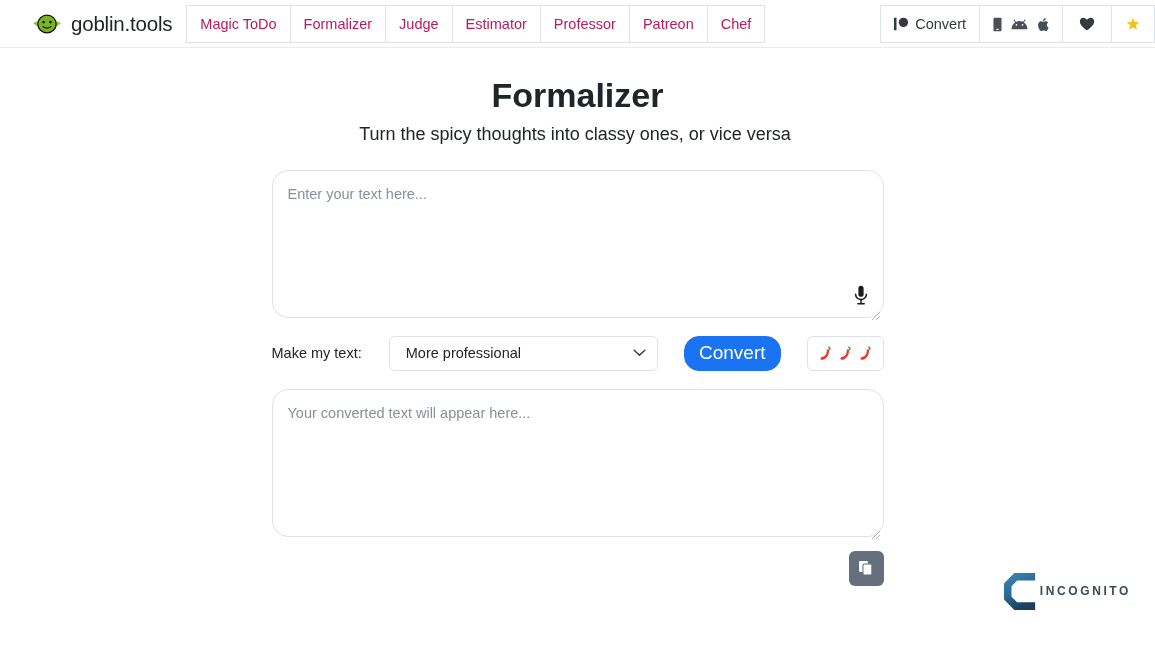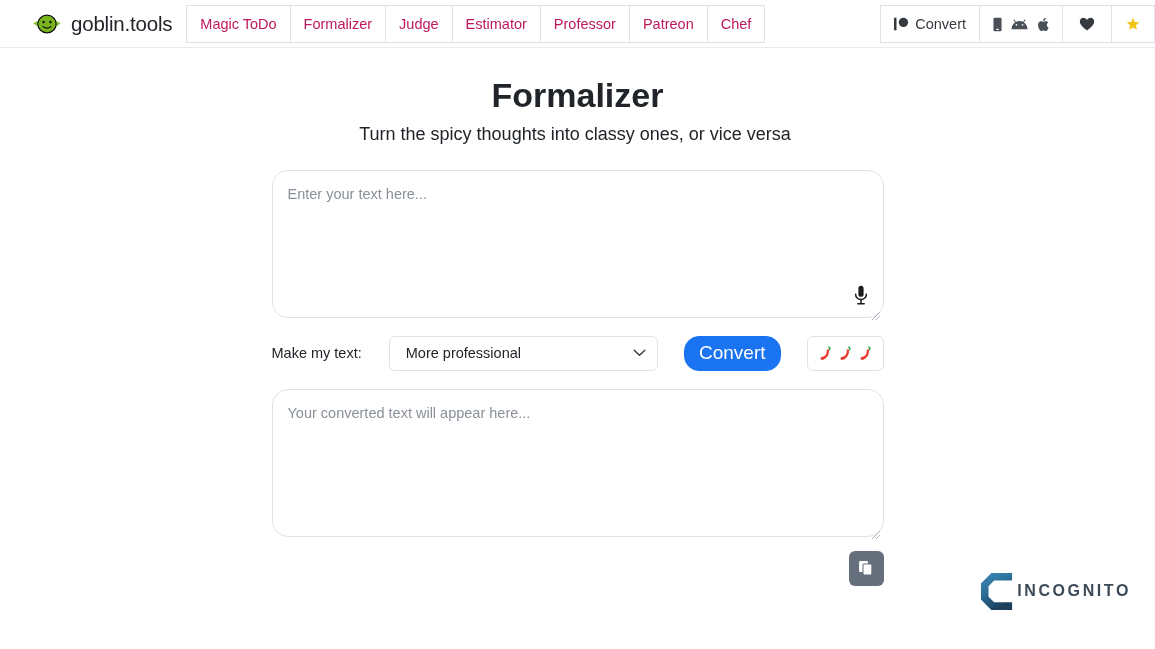--- a/index.html
+++ b/index.html
@@ -229,21 +229,21 @@
 
   .incognito {
     position: absolute;
     right: 24px;
     bottom: 38px;
     display: flex;
     align-items: center;
     gap: 3px;
   }
   .incognito-text {
-    font-size: 16px;
+    font-size: 12px;
     letter-spacing: 2.6px;
     font-weight: 700;
     color: #3d4a57;
     font-family: "Liberation Sans", sans-serif;
   }
 </style>
 </head>
 <body>
 
 <div class="navbar">

